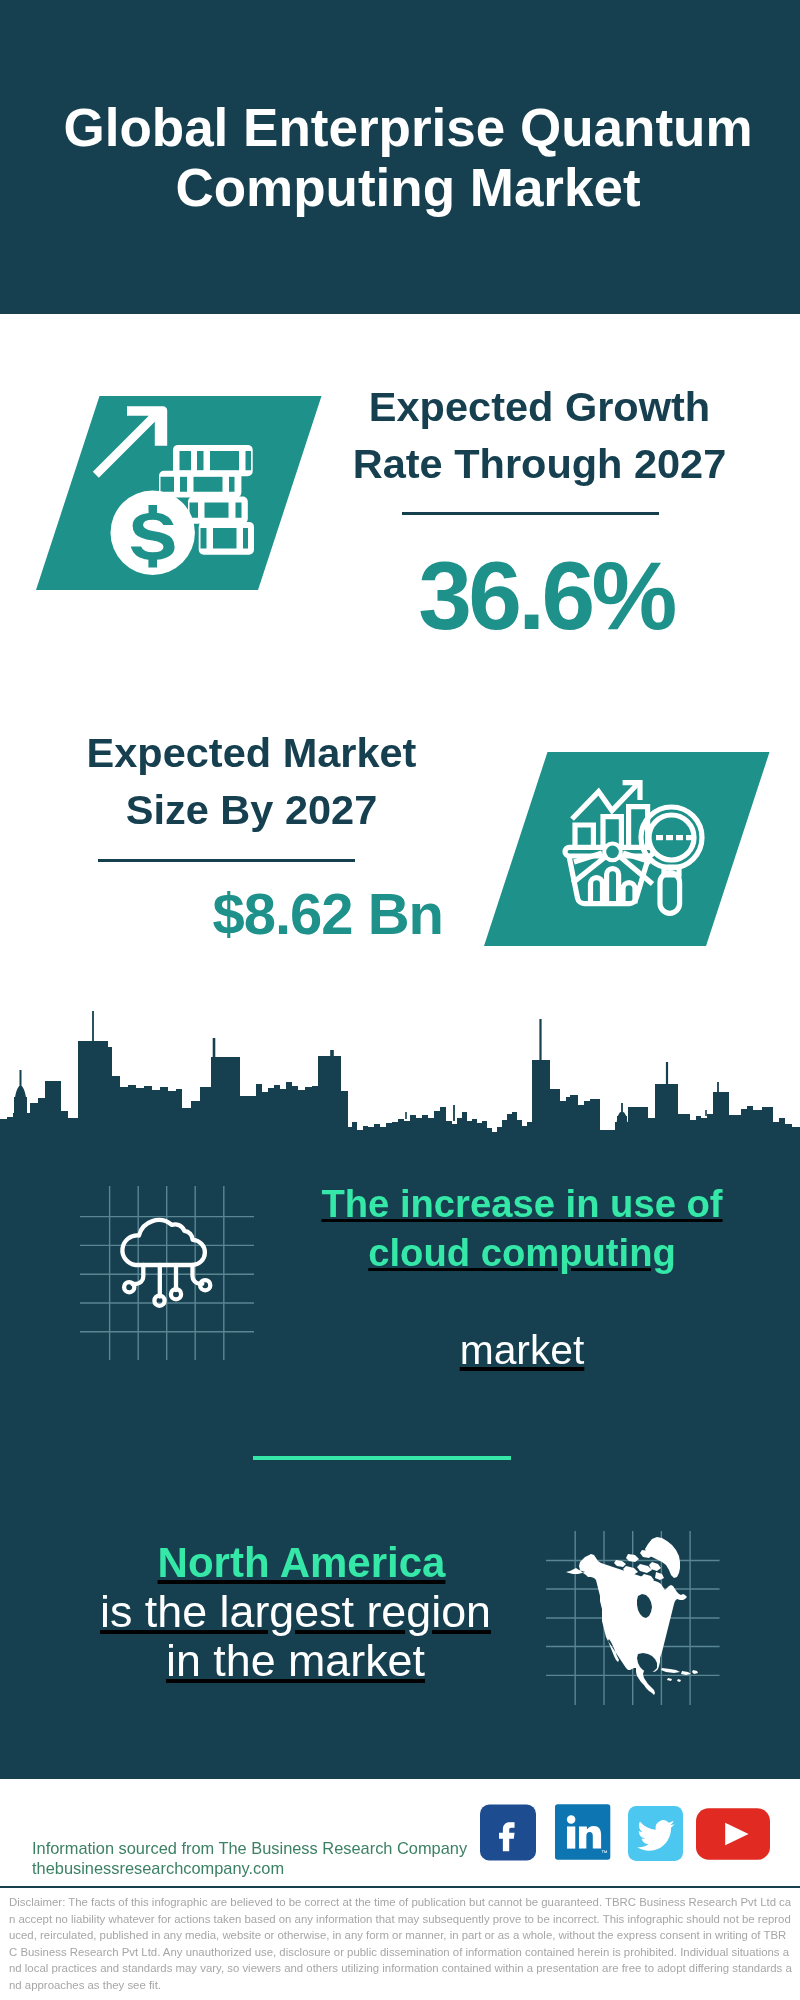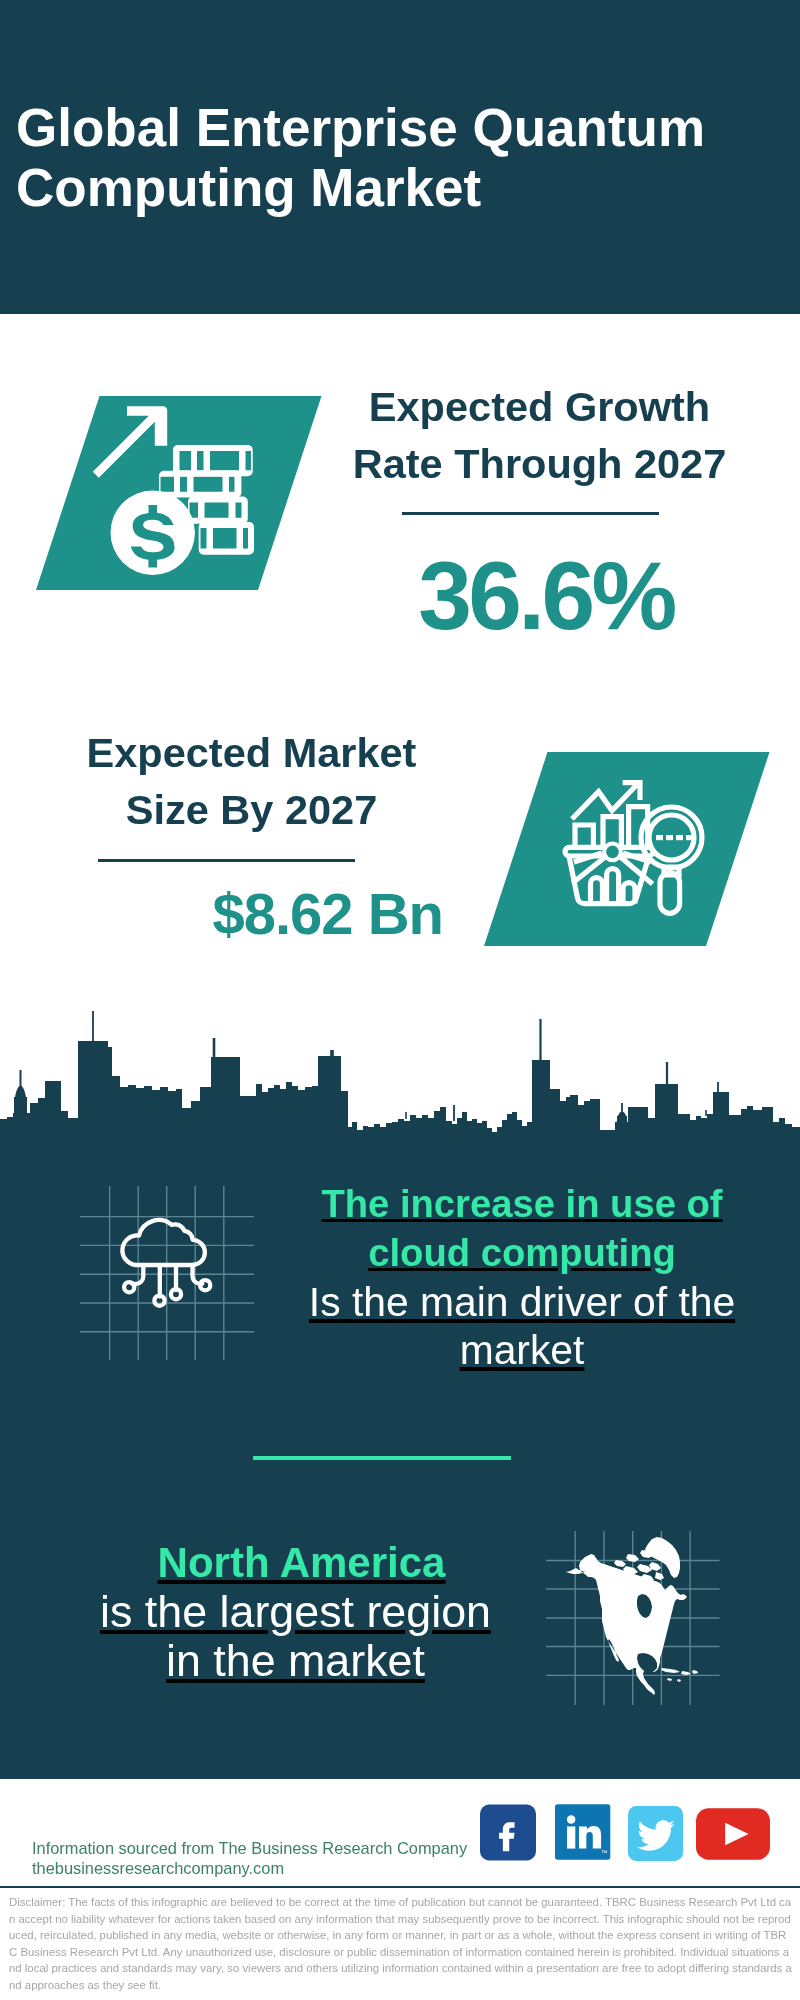--- a/index.html
+++ b/index.html
@@ -1,20 +1,20 @@
 <!DOCTYPE html>
 <html><head>
 <meta charset="utf-8">
 <style>
   * { margin:0; padding:0; box-sizing:border-box; }
   html,body { width:800px; height:2000px; }
   body { font-family:"Liberation Sans", sans-serif; background:#fff; overflow:hidden; }
   .page { position:relative; width:800px; height:2000px; background:#fff; }
   .hdr { position:absolute; left:0; top:0; width:800px; height:314px; background:#16404F; }
-  .hdr h1 { position:absolute; left:0; right:0; top:98px; color:#fff;
+  .hdr h1 { position:absolute; left:0; right:0; top:98px; text-align:center; color:#fff;
             font-size:53px; font-weight:bold; line-height:60px; letter-spacing:0px; padding-left:16px; }
   
   .para { position:absolute; }
   .para .bg { position:absolute; inset:0; background:#1D918A;
               clip-path:polygon(63.5px 0, 100% 0, calc(100% - 63.5px) 100%, 0 100%); }
   .para .ic { position:absolute; }
   
   .statTitle { position:absolute; text-align:center; color:#16404F; font-weight:bold;
                font-size:41.5px; line-height:57px; }
   .rule { position:absolute; height:3px; background:#16404F; }
@@ -110,21 +110,21 @@
         <path d="M74.5 53 v11.2 a7.6 7.6 0 0 0 7.6 7.6 h2.2"></path>
         <circle cx="11.2" cy="75.2" r="5.1"></circle>
         <circle cx="41.5" cy="88.7" r="5.1"></circle>
         <circle cx="58" cy="82.2" r="5.1"></circle>
         <circle cx="87.2" cy="73.2" r="5.1"></circle>
       </g>
     </svg>
   </div>
   <div class="insightText" style="left:292px; top:1180px; width:460px;">
     <div class="hl"><span>The increase in use of</span><br><span>cloud computing</span></div>
-    <div class="rest" style="font-size:40.8px;"><span>Is the main driver of the</span><br><span>market</span></div>
+    <div class="rest" style="font-size:40.8px;"><br><span>market</span></div>
   </div>
 
   <div class="srcText">
     <div>Information sourced from The Business Research Company</div>
     <div>thebusinessresearchcompany.com</div>
   </div>
   <div class="socials">
     <a class="soc fb" style="left:0;">
       <svg viewBox="0 0 60 60" width="56" height="57">
           <rect width="60" height="60" rx="10" fill="#1D4C91"></rect>

